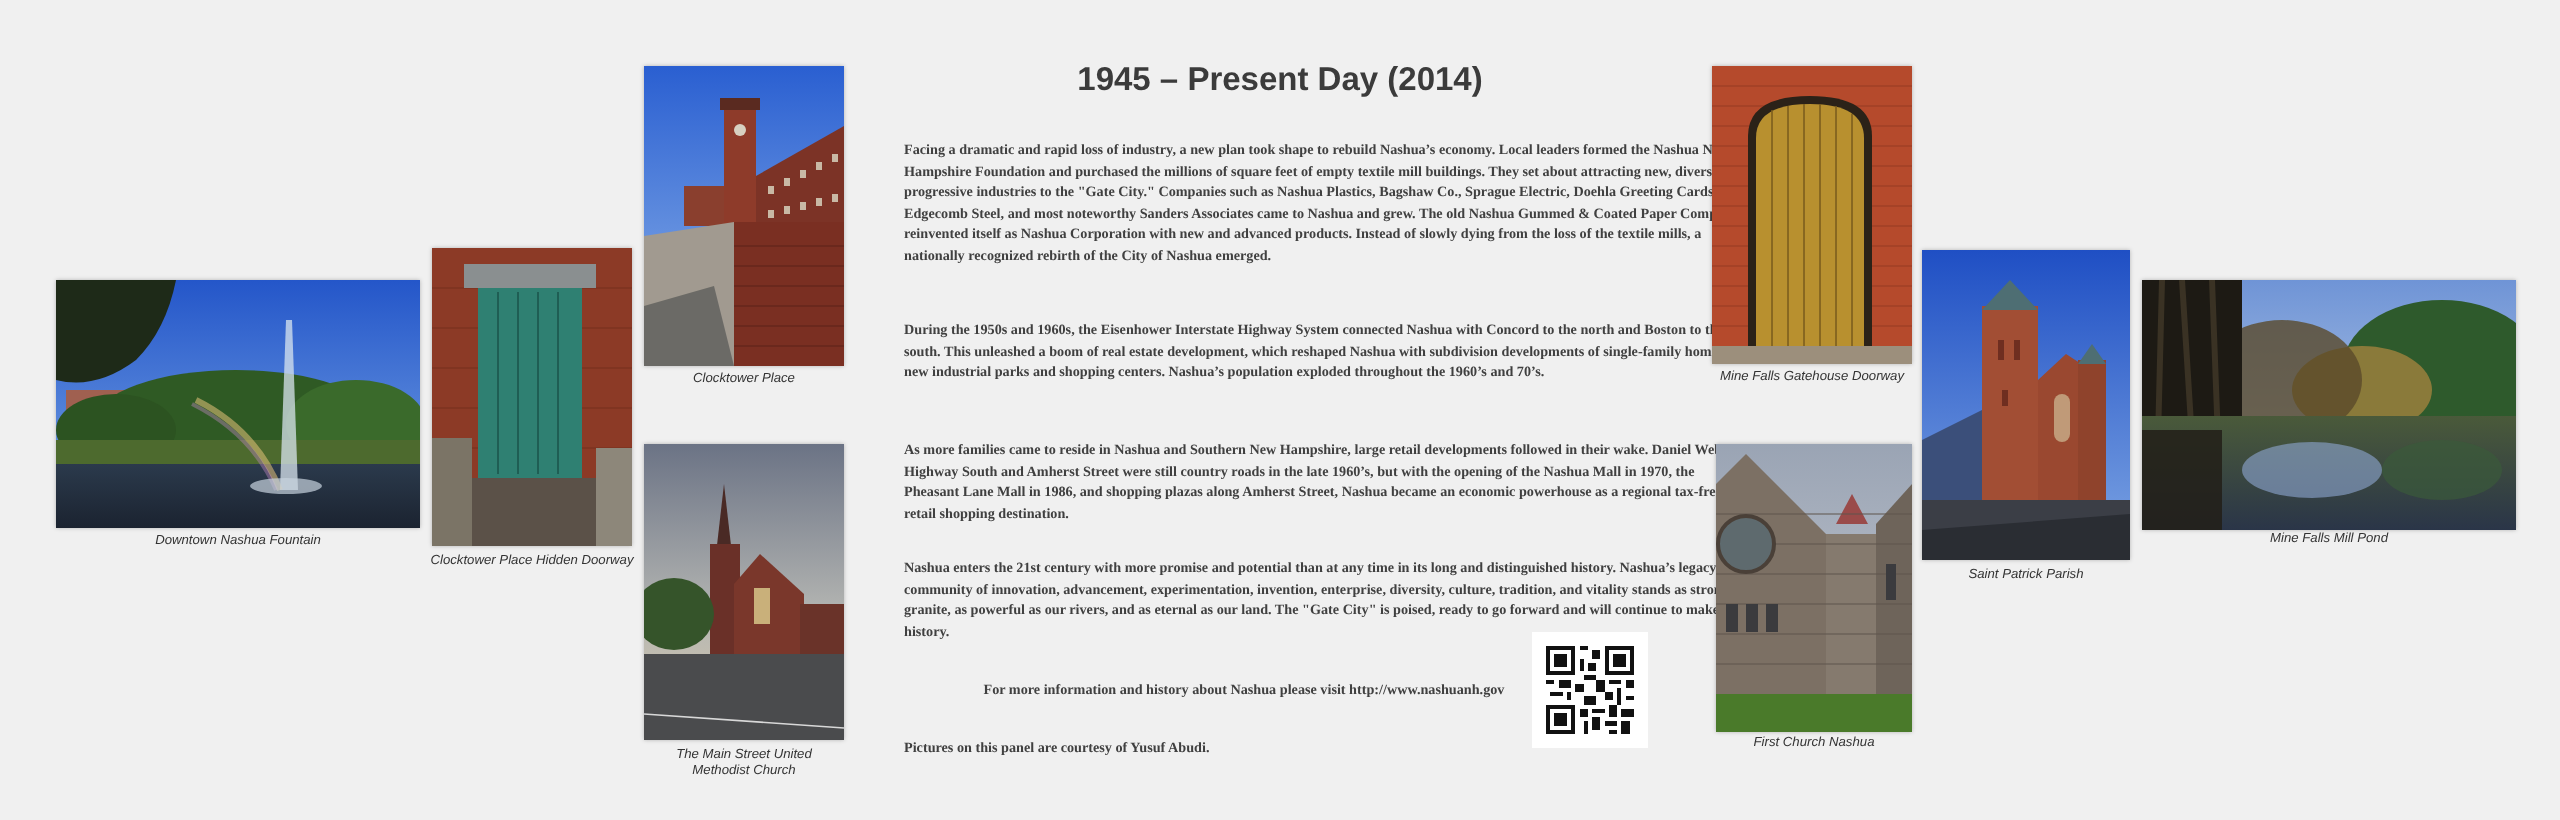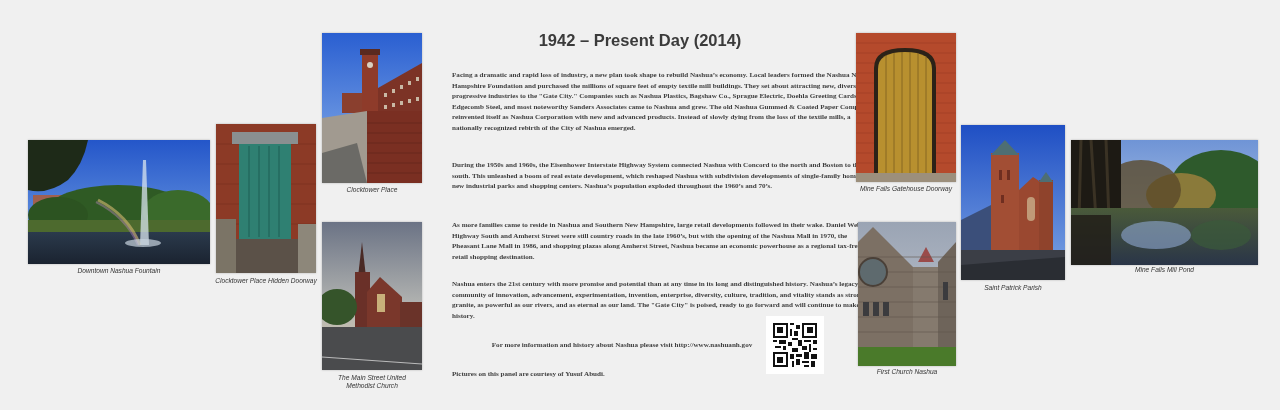--- a/index.html
+++ b/index.html
@@ -47,21 +47,21 @@
   .qr {
     position: absolute;
     left: 766px; top: 316px; width: 58px; height: 58px;
     background: #ffffff;
   }
   .qr svg { position: absolute; left: 7px; top: 7px; width: 44px; height: 44px; }
 </style>
 </head>
 <body>
 
-<div class="title">1942 – Present Day (2014)</div>
+<div class="title">1945 – Present Day (2014)</div>
 
 <div class="para" style="top:70px;">Facing a dramatic and rapid loss of industry, a new plan took shape to rebuild Nashua’s economy.  Local leaders formed the Nashua New Hampshire Foundation and purchased the millions of square feet of empty textile mill buildings.  They set about attracting new, diverse, and progressive industries to the "Gate City."  Companies such as Nashua Plastics, Bagshaw Co., Sprague Electric, Doehla Greeting Cards, Edgecomb Steel, and most noteworthy Sanders Associates came to Nashua and grew.  The old Nashua Gummed &amp; Coated Paper Company reinvented itself as Nashua Corporation with new and advanced products. Instead of slowly dying from the loss of the textile mills, a nationally recognized rebirth of the City of Nashua emerged.</div>
 <div class="para" style="top:160px;">During the 1950s and 1960s, the Eisenhower Interstate Highway System connected Nashua with Concord to the north and Boston to the south.  This unleashed a boom of real estate development, which reshaped Nashua with subdivision developments of single-family homes, new industrial parks and shopping centers.  Nashua’s population exploded throughout the 1960’s and 70’s.</div>
 <div class="para" style="top:220px;">As more families came to reside in Nashua and Southern New Hampshire, large retail developments followed in their wake. Daniel Webster Highway South and Amherst Street were still country roads in the late 1960’s, but with the opening of the Nashua Mall in 1970, the Pheasant Lane Mall in 1986, and shopping plazas along Amherst Street, Nashua became an economic powerhouse as a regional tax-free retail shopping destination.</div>
 <div class="para" style="top:279px;">Nashua enters the 21st century with more promise and potential than at any time in its long and distinguished history. Nashua’s legacy as a community of innovation, advancement, experimentation, invention, enterprise, diversity, culture, tradition, and vitality stands as strong as granite, as powerful as our rivers, and as eternal as our land. The "Gate City" is poised, ready to go forward and will continue to make history.</div>
 <div class="para" style="top:340px; width:340px;text-align:center;">For more information and history about Nashua please visit http://www.nashuanh.gov</div>
 <div class="para" style="top:369px; width:340px;">Pictures on this panel are courtesy of Yusuf Abudi.</div>
 
 <div class="qr">
   <svg viewBox="0 0 21 21" shape-rendering="crispEdges">

